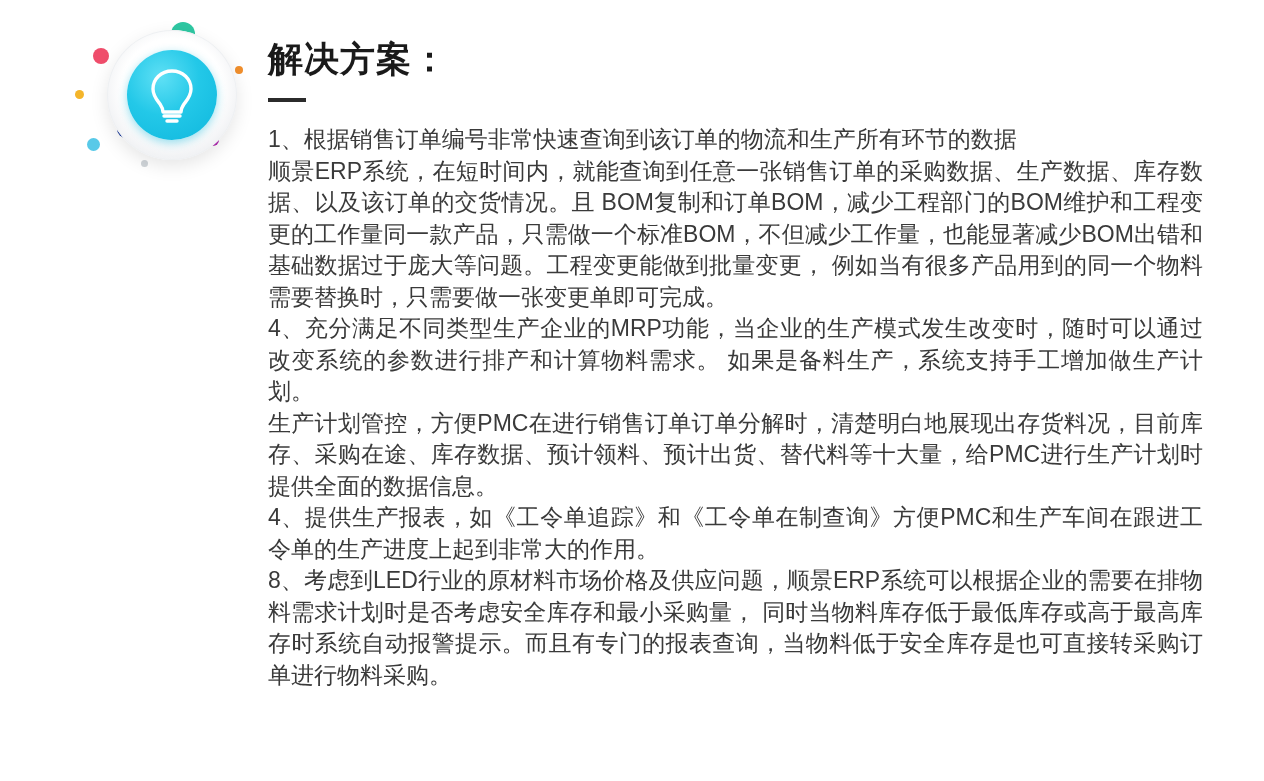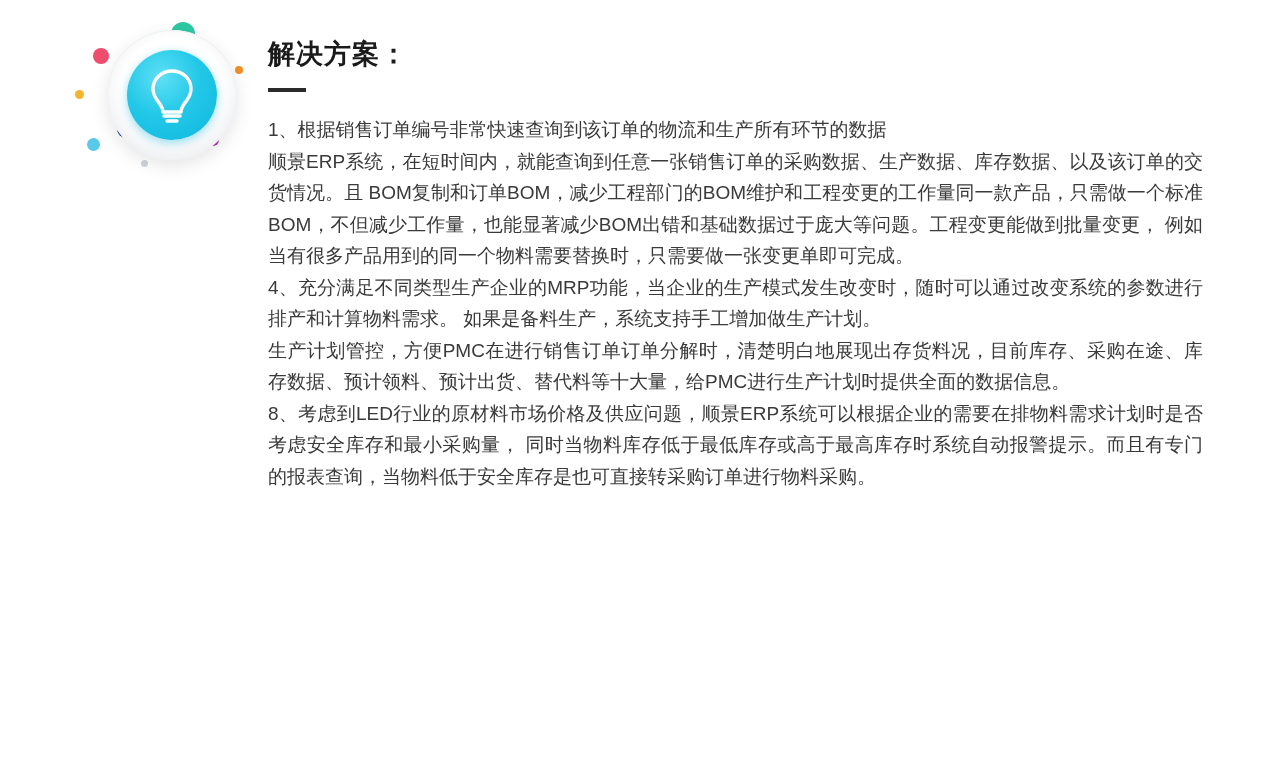--- a/index.html
+++ b/index.html
@@ -73,37 +73,37 @@
 
   
   .content {
     position: absolute;
     left: 268px;
     top: 0;
     width: 940px;
   }
   .heading {
     margin: 38px 0 0 0;
-    font-size: 27px;
+    font-size: 35px;
     font-weight: bold;
     color: #1a1a1a;
     letter-spacing: 1px;
     line-height: 1.2;
   }
   .rule {
     margin-top: 18px;
     width: 38px;
     height: 4px;
     background: #2b2b2b;
   }
 
   
   .body {
     margin-top: 22px;
-    font-size: 19px;
+    font-size: 23px;
     line-height: 31.5px;
     color: #3a3a3a;
     width: 935px;
   }
   .body p {
     margin: 0;
     text-align: justify;
     text-justify: inter-ideograph;
   }
 </style>
@@ -135,17 +135,18 @@
 
   <div class="content">
     <h1 class="heading">解决方案：</h1>
     <div class="rule"></div>
 
     <div class="body">
       <p>1、根据销售订单编号非常快速查询到该订单的物流和生产所有环节的数据</p>
       <p>顺景ERP系统，在短时间内，就能查询到任意一张销售订单的采购数据、生产数据、库存数据、以及该订单的交货情况。且 BOM复制和订单BOM，减少工程部门的BOM维护和工程变更的工作量同一款产品，只需做一个标准BOM，不但减少工作量，也能显著减少BOM出错和基础数据过于庞大等问题。工程变更能做到批量变更， 例如当有很多产品用到的同一个物料需要替换时，只需要做一张变更单即可完成。</p>
       <p>4、充分满足不同类型生产企业的MRP功能，当企业的生产模式发生改变时，随时可以通过改变系统的参数进行排产和计算物料需求。 如果是备料生产，系统支持手工增加做生产计划。</p>
       <p>生产计划管控，方便PMC在进行销售订单订单分解时，清楚明白地展现出存货料况，目前库存、采购在途、库存数据、预计领料、预计出货、替代料等十大量，给PMC进行生产计划时提供全面的数据信息。</p>
+      <p>4、提供生产报表，如《工令单追踪》和《工令单在制查询》方便PMC和生产车间在跟进工令单的生产进度上起到非常大的作用。</p>
       <p>8、考虑到LED行业的原材料市场价格及供应问题，顺景ERP系统可以根据企业的需要在排物料需求计划时是否考虑安全库存和最小采购量， 同时当物料库存低于最低库存或高于最高库存时系统自动报警提示。而且有专门的报表查询，当物料低于安全库存是也可直接转采购订单进行物料采购。</p>
     </div>
   </div>
 
 </div>
 
 </body></html>

